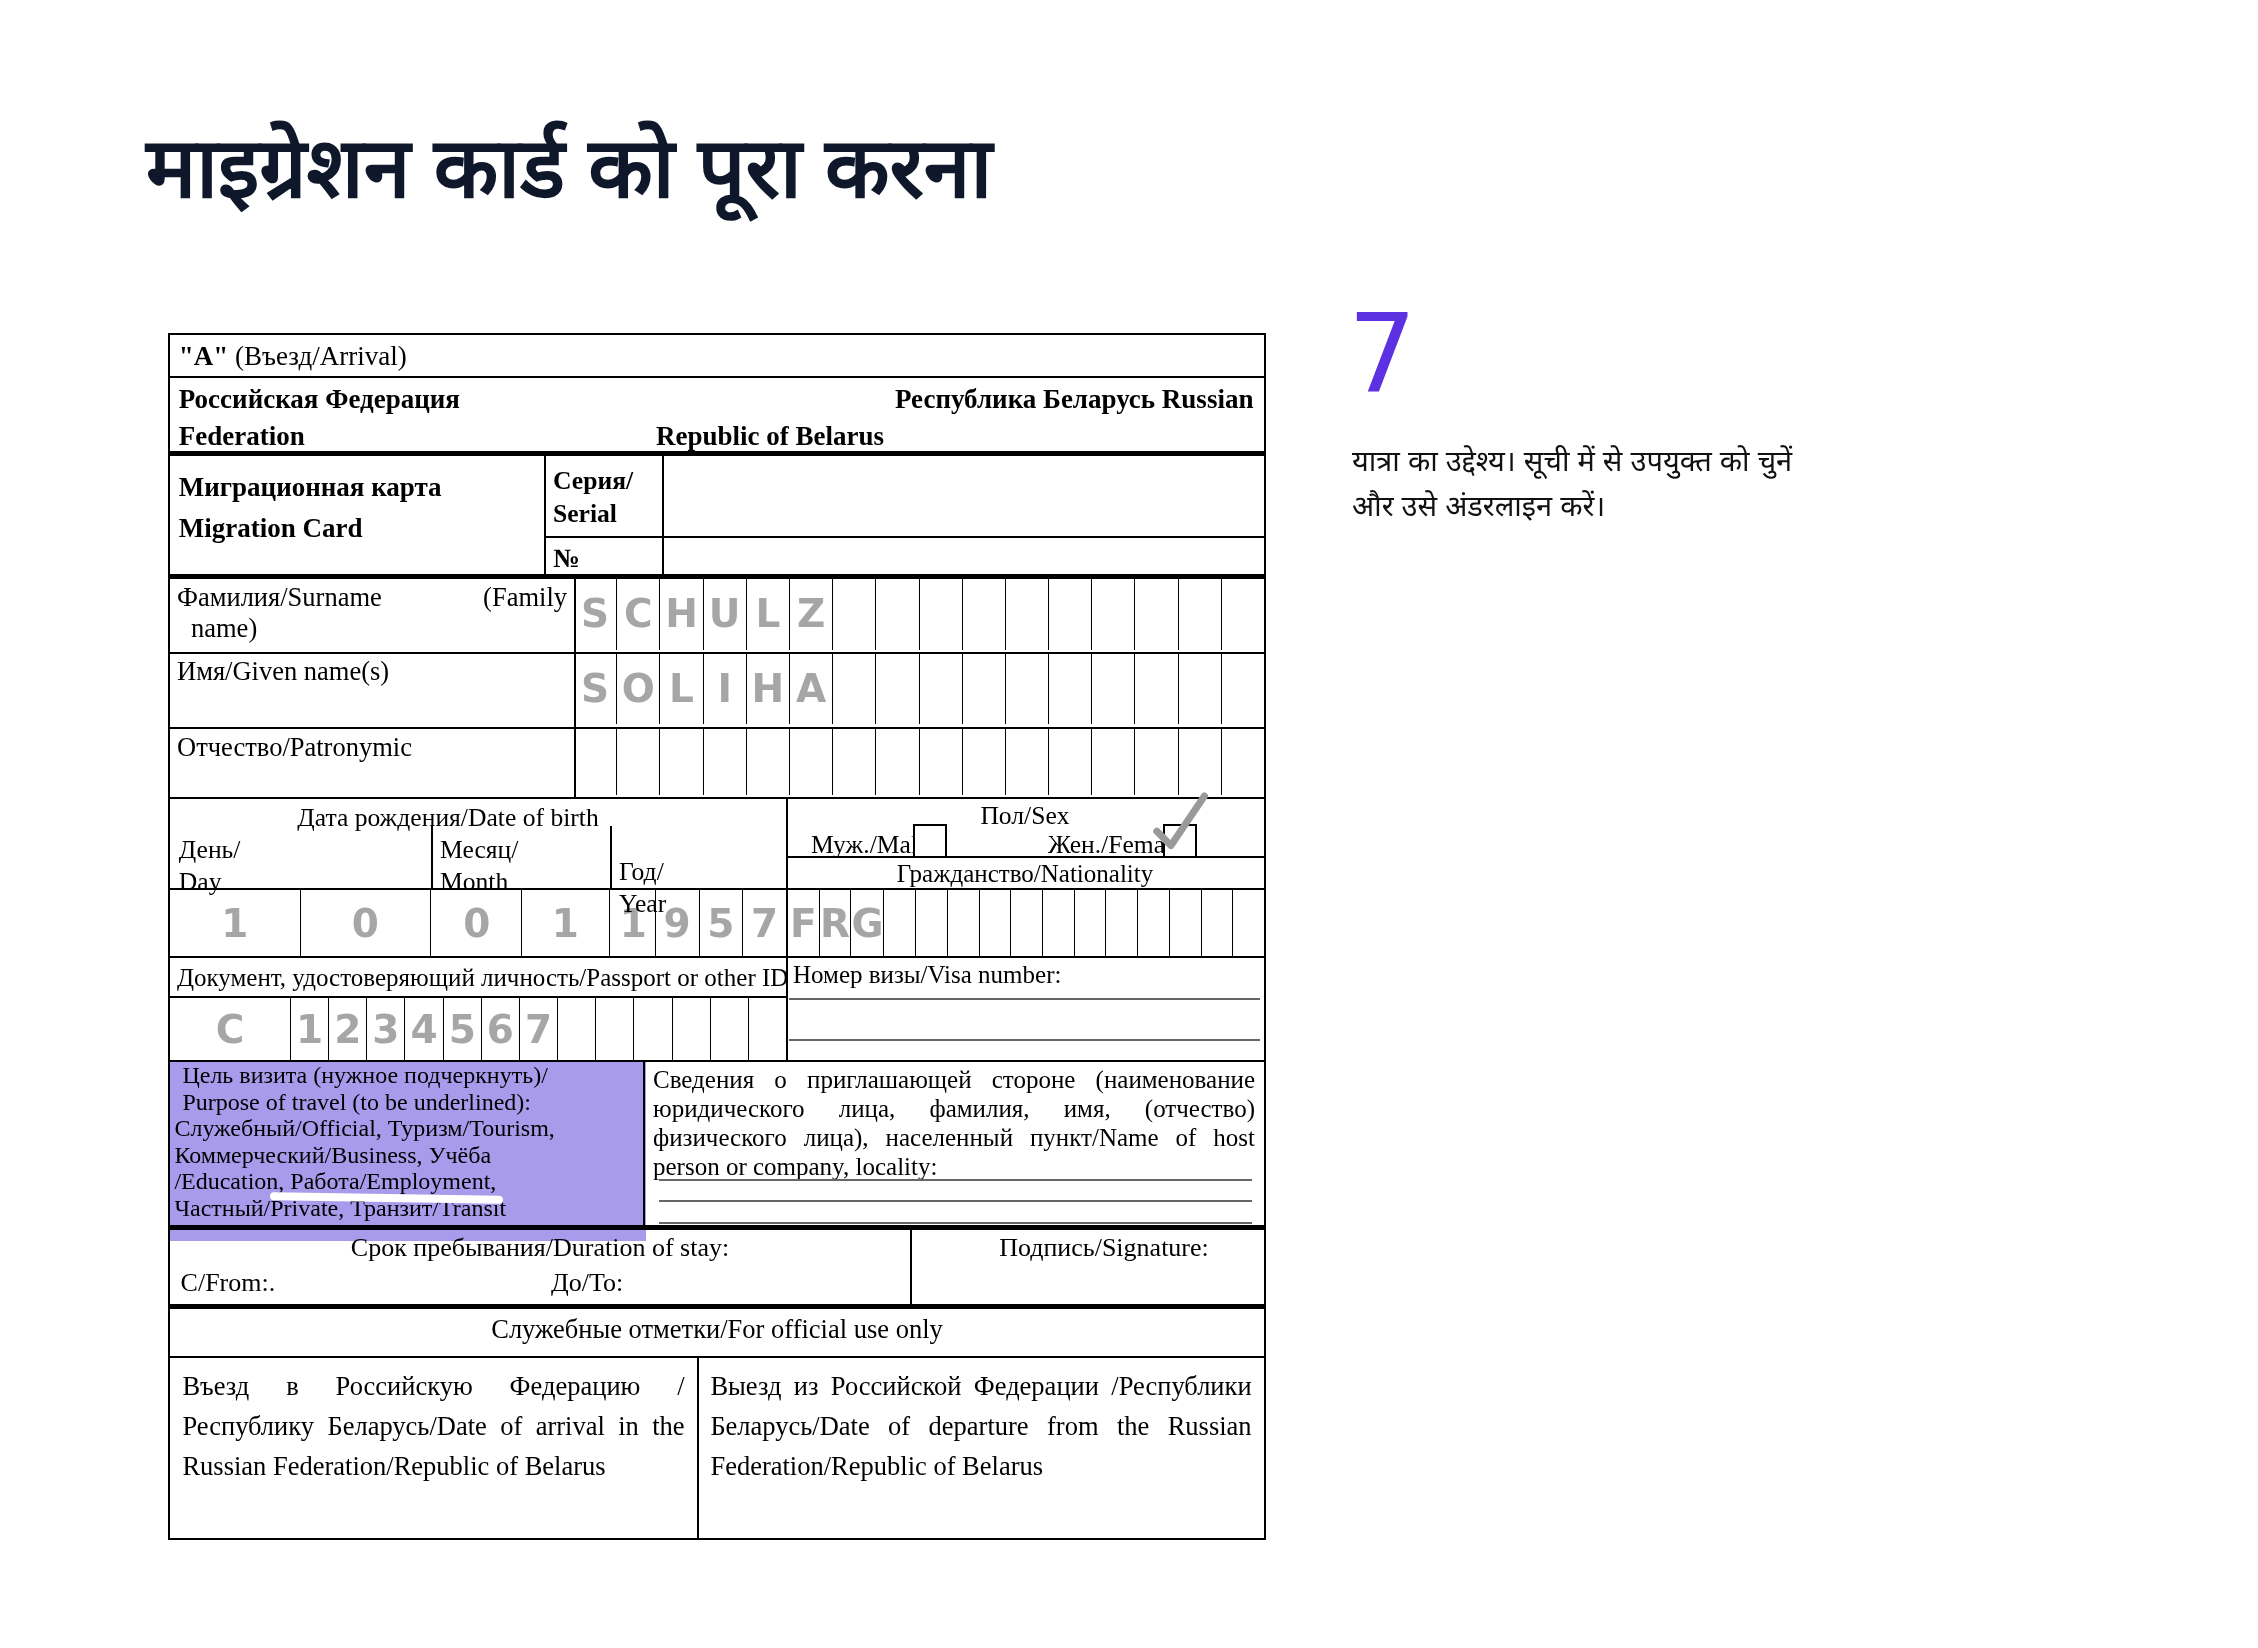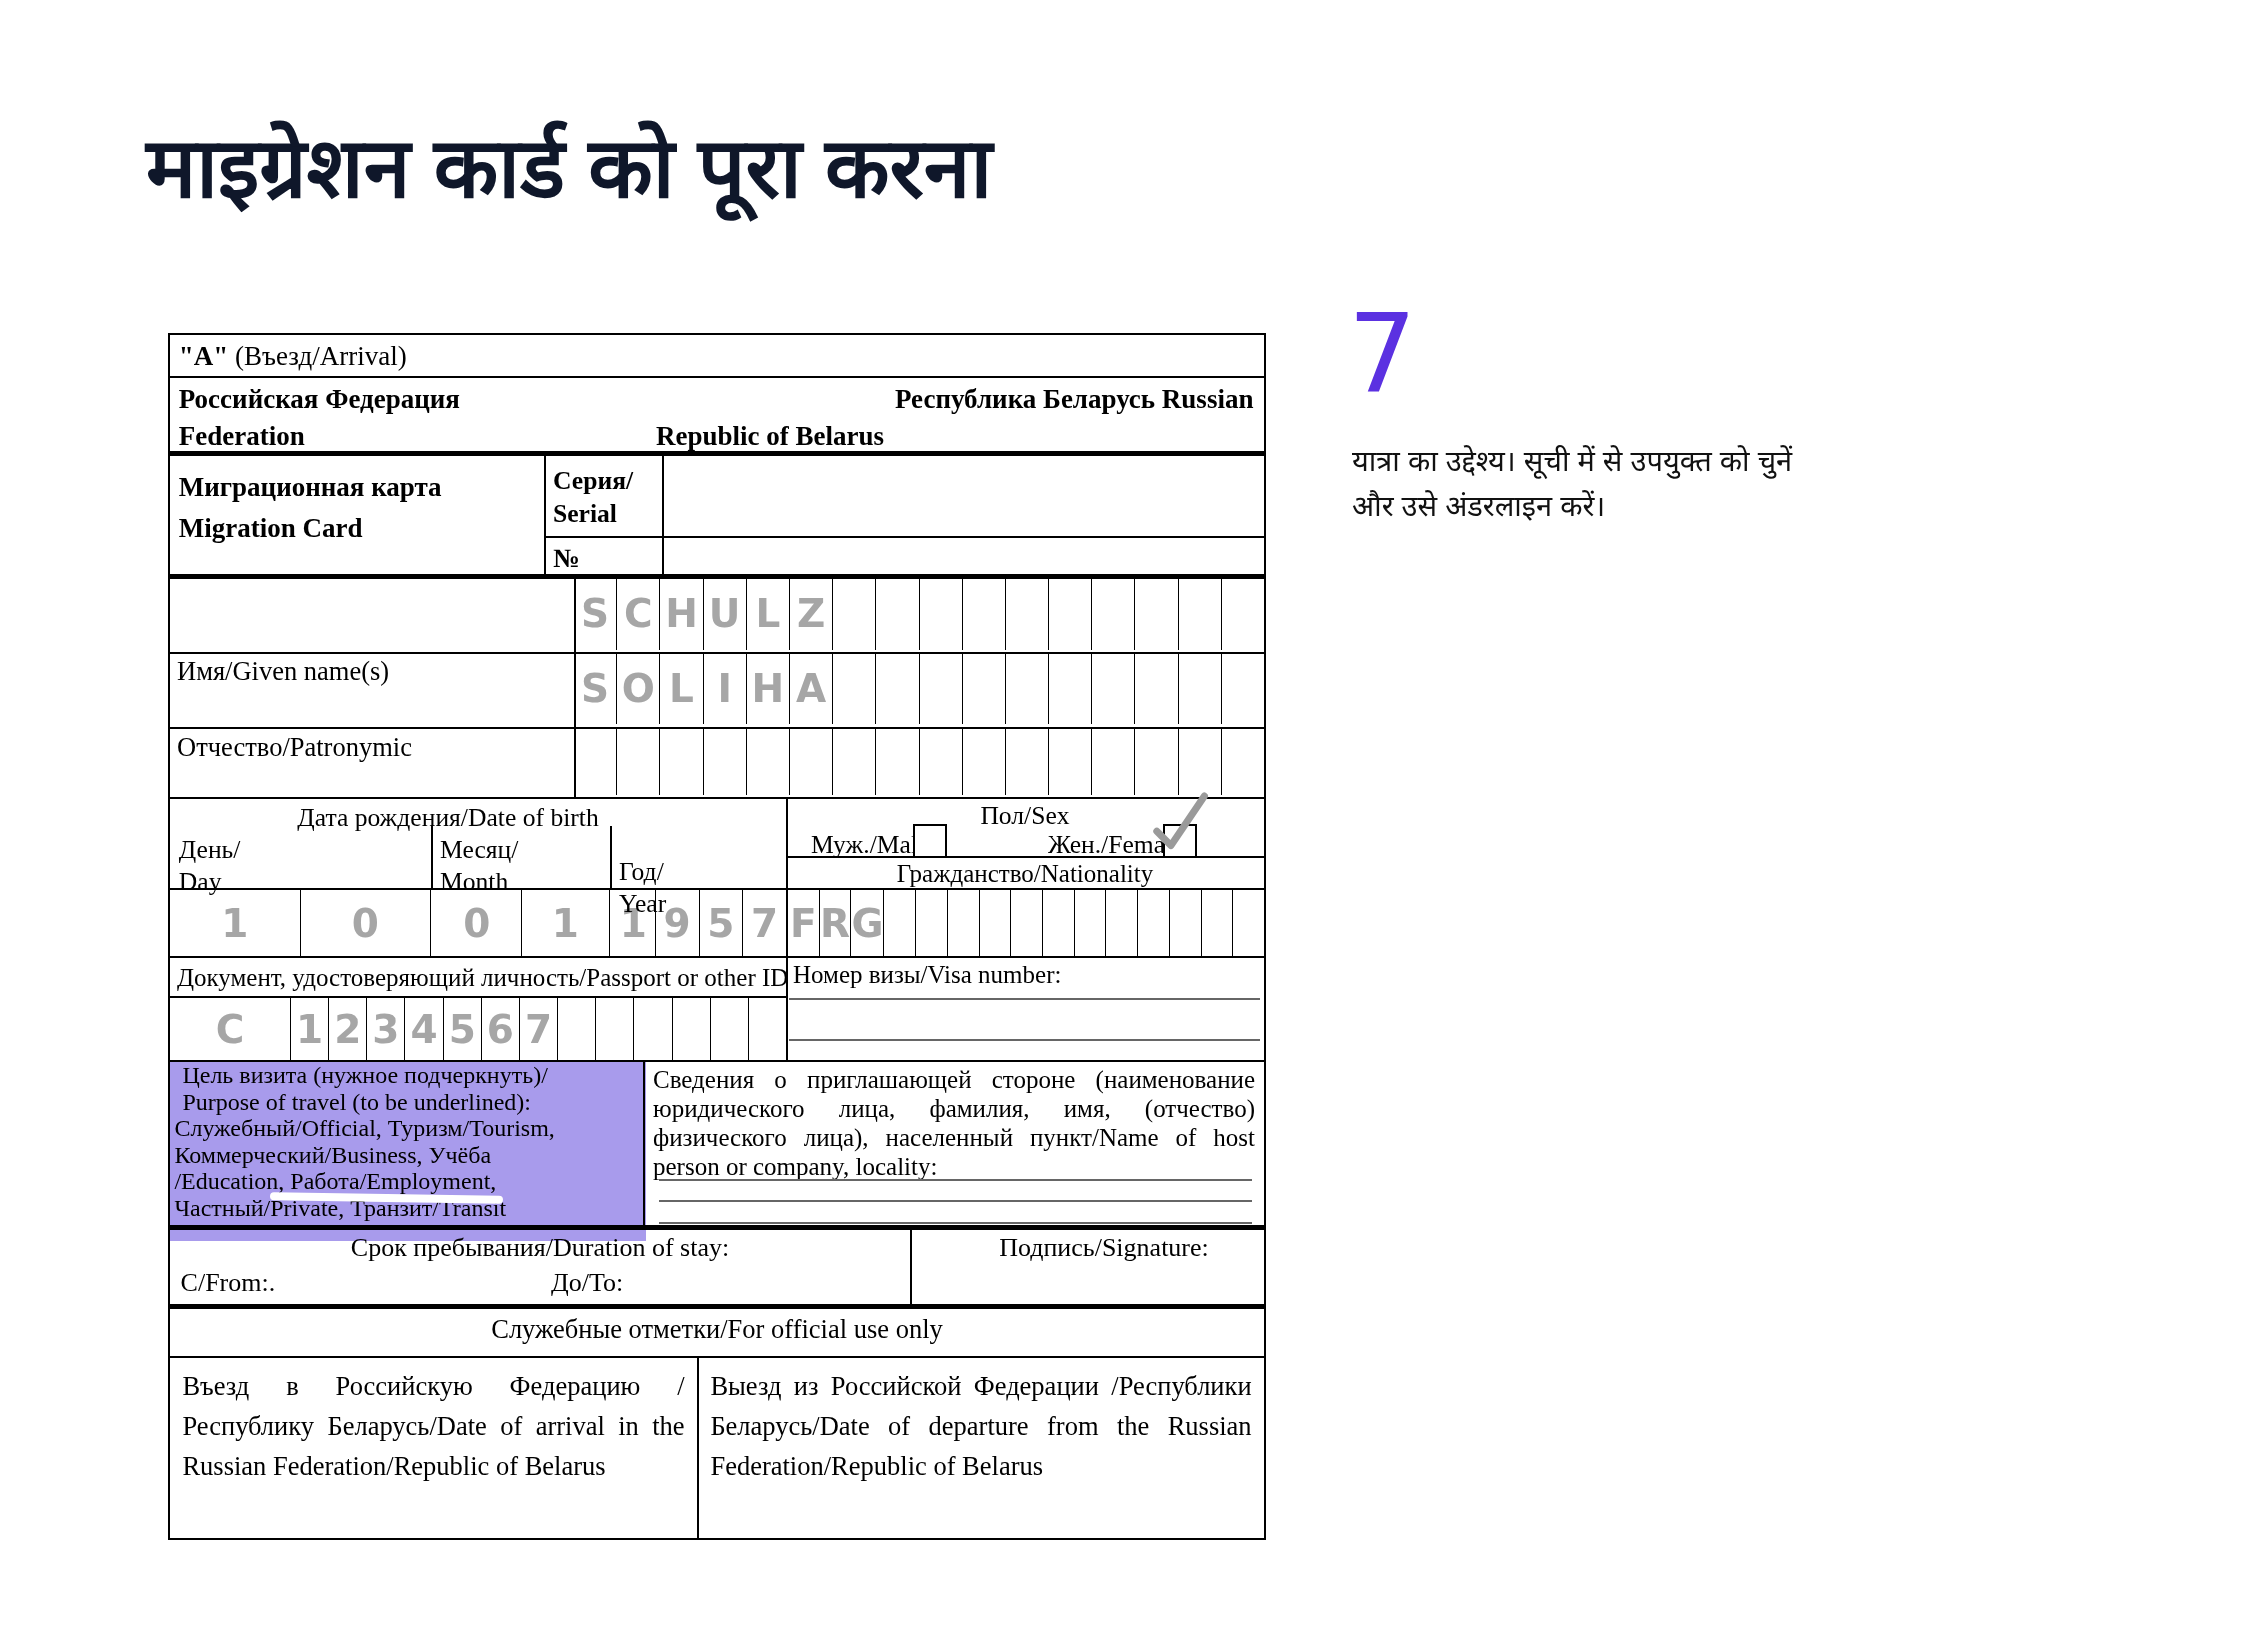--- a/index.html
+++ b/index.html
@@ -104,20 +104,27 @@
       <div>Migration Card</div>
     </div>
     <div class="lbl b" style="left:383px;top:129px;font-size:25.6px;line-height:33px;">
       <div>Серия/</div>
       <div>Serial</div>
     </div>
     <div class="lbl b" style="left:383px;top:208px;font-size:26.5px;">№</div>
     <div class="abs" style="left:494px;top:121px;width:600px;height:80px;"></div>
     <div class="abs" style="left:494px;top:203px;width:600px;height:36px;"></div>
 
+    <div class="lbl" style="left:7px;top:247px;width:390px;font-size:26.5px;">
+      <div style="display:flex;justify-content:space-between;">
+        <span>Фамилия/Surname</span>
+        <span>(Family</span>
+      </div>
+      <div style="padding-left:14px;">name)</div>
+    </div>
     <div class="cells no-last" style="left:404px;top:241px;width:690px;height:74px;">
         <div class="cell">S</div>
         <div class="cell">C</div>
         <div class="cell">H</div>
         <div class="cell">U</div>
         <div class="cell">L</div>
         <div class="cell">Z</div>
         <div class="cell"></div>
         <div class="cell"></div>
         <div class="cell"></div>

